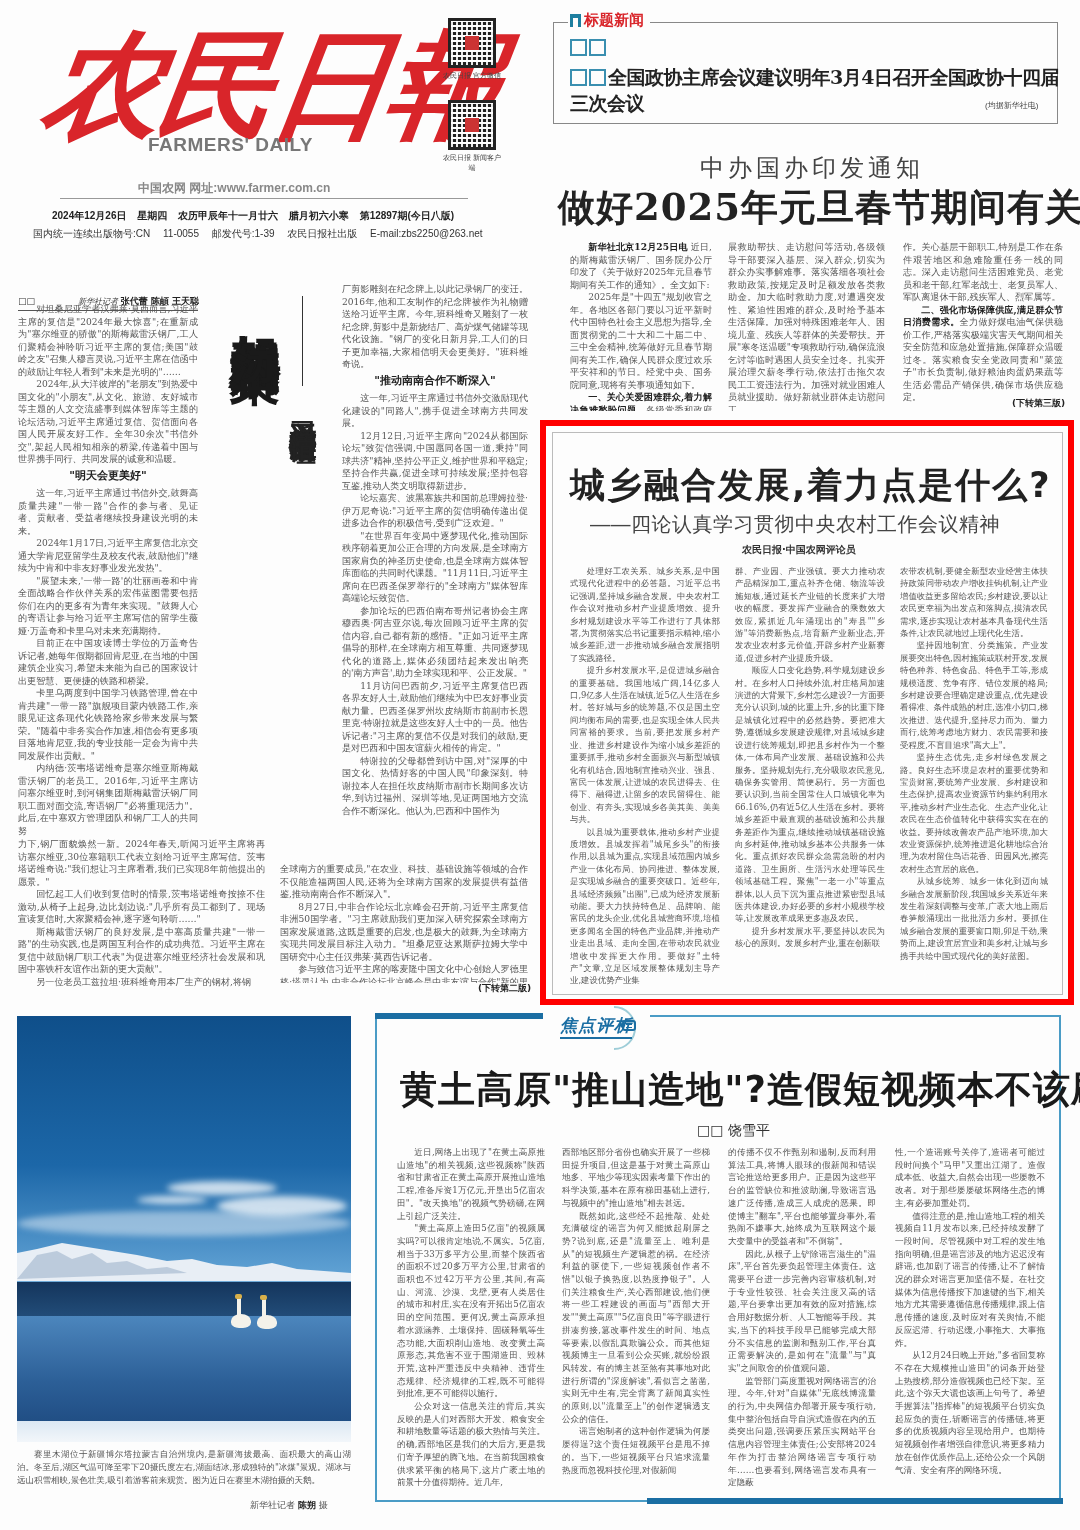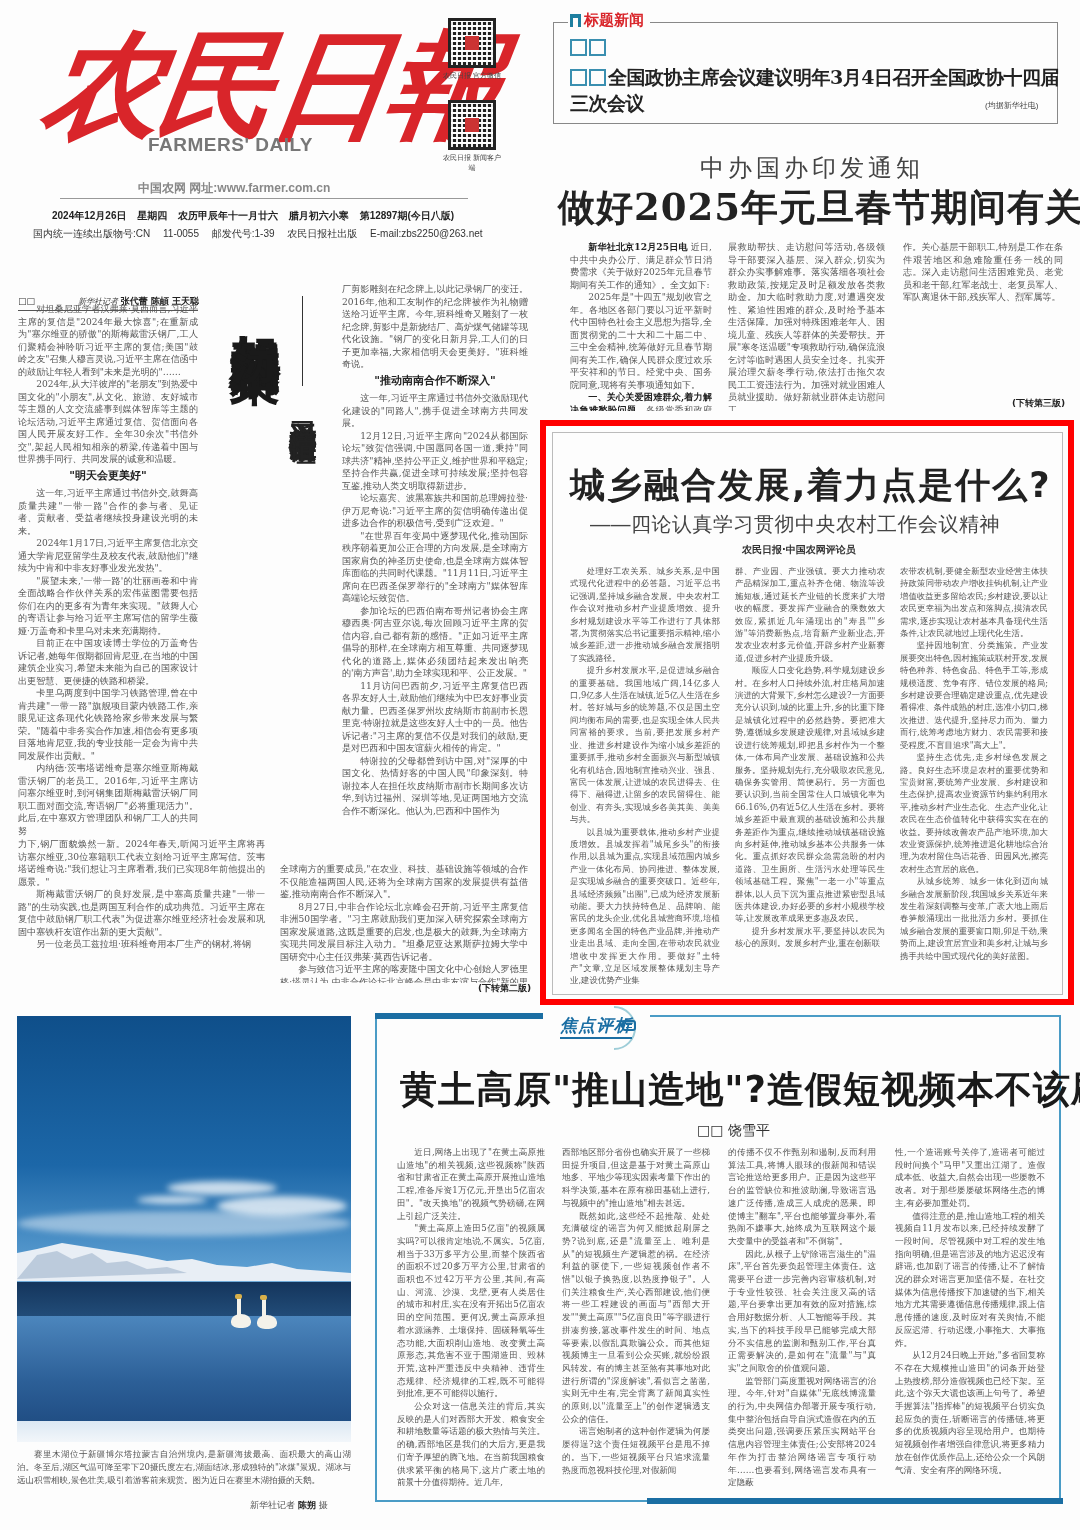--- a/index.html
+++ b/index.html
@@ -131,29 +131,30 @@
 <div class="abs hn-line" style="top:65px;">
   <span class="hn-box-glyph"></span><span class="hn-box-glyph"></span><span>全国政协主席会议建议明年3月4日召开全国政协十四届</span>
 </div>
 <div class="abs hn-line" style="top:91px;left:570px;">三次会议</div>
 <div class="abs hn-source">(均据新华社电)</div>
 
 <div class="abs hl2-sub">中办国办印发通知</div>
 <div class="abs hl2-main">做好2025年元旦春节期间有关工作</div>
 
 <div class="abs col" style="left:570px;top:241px;width:142px;height:170px;">
-  <p><b class="strong">新华社北京12月25日电</b><span> 近日,中共中央办公厅、满足群众节日消费需求《关于做好2025年元旦春节期间有关工作的通知》。全文如下:</span></p>
+  <p><b class="strong">新华社北京12月25日电</b><span> 近日,的斯梅戴雷沃钢厂、国务院办公厅印发了《关于做好2025年元旦春节期间有关工作的通知》。全文如下:</span></p>
   <p>2025年是"十四五"规划收官之年。各地区各部门要以习近平新时代中国特色社会主义思想为指导,全面贯彻党的二十大和二十届二中、三中全会精神,统筹做好元旦春节期间有关工作,确保人民群众度过欢乐平安祥和的节日。经党中央、国务院同意,现将有关事项通知如下。</p>
   <p><b class="strong">一、关心关爱困难群众,着力解决急难愁盼问题。</b><span>各级党委和政府要广泛开</span></p>
 </div>
 <div class="abs col" style="left:728px;top:241px;width:157px;height:170px;">
   <p style="text-indent:0">展救助帮扶、走访慰问等活动,各级领导干部要深入基层、深入群众,切实为群众办实事解难事。落实落细各项社会救助政策,按规定及时足额发放各类救助金。加大临时救助力度,对遭遇突发性、紧迫性困难的群众,及时给予基本生活保障。加强对特殊困难老年人、困境儿童、残疾人等群体的关爱帮扶。开展"寒冬送温暖"专项救助行动,确保流浪乞讨等临时遇困人员安全过冬。扎实开展治理欠薪冬季行动,依法打击拖欠农民工工资违法行为。加强对就业困难人员就业援助。做好新就业群体走访慰问工</p>
 </div>
 <div class="abs col" style="left:903px;top:241px;width:160px;height:170px;">
   <p style="text-indent:0">作。关心基层干部职工,特别是工作在条件艰苦地区和急难险重任务一线的同志。深入走访慰问生活困难党员、老党员和老干部,红军老战士、老复员军人、军队离退休干部,残疾军人、烈军属等。</p>
+  <p><b class="strong">二、强化市场保障供应,满足群众节日消费需求。</b><span>全力做好煤电油气保供稳价工作,严格落实极端灾害天气期间相关安全防范和应急处置措施,保障群众温暖过冬。落实粮食安全党政同责和"菜篮子"市长负责制,做好粮油肉蛋奶果蔬等生活必需品产销保供,确保市场供应稳定。</span></p>
 </div>
 <div class="abs" style="left:1012px;top:397px;font-family:'DejaVu Sans',sans-serif;font-size:9px;font-weight:bold;color:#222;">(下转第三版)</div>
 
 <div class="abs byline-left">
   <span>□□</span>
   <span style="margin-left:40px;font-style:italic;font-size:8px;">新华社记者</span>
   <b>张代蕾 陈頔 王天聪</b>
 </div>
 <div class="abs vert-title">架起相知相亲的桥梁</div>
 <div class="abs vert-dash"></div>
@@ -165,20 +166,21 @@
   <div class="sh">"明天会更美好"</div>
   <p>这一年,习近平主席通过书信外交,鼓舞高质量共建"一带一路"合作的参与者、见证者、贡献者、受益者继续投身建设光明的未来。</p>
   <p>2024年1月17日,习近平主席复信北京交通大学肯尼亚留学生及校友代表,鼓励他们"继续为中肯和中非友好事业发光发热"。</p>
   <p>"展望未来,'一带一路'的壮丽画卷和中肯全面战略合作伙伴关系的宏伟蓝图需要包括你们在内的更多有为青年来实现。"鼓舞人心的寄语让参与给习近平主席写信的留学生薇娅·万盖奇和卡里乌对未来充满期待。</p>
   <p>目前正在中国攻读博士学位的万盖奇告诉记者,她每年假期都回肯尼亚,在当地的中国建筑企业实习,希望未来能为自己的国家设计出更智慧、更便捷的铁路和桥梁。</p>
   <p>卡里乌两度到中国学习铁路管理,曾在中肯共建"一带一路"旗舰项目蒙内铁路工作,亲眼见证这条现代化铁路给家乡带来发展与繁荣。"随着中非务实合作加速,相信会有更多项目落地肯尼亚,我的专业技能一定会为肯中共同发展作出贡献。"</p>
   <p>内纳德·茨韦塔诺维奇是塞尔维亚斯梅戴雷沃钢厂的老员工。2016年,习近平主席访问塞尔维亚时,到河钢集团斯梅戴雷沃钢厂同职工面对面交流,寄语钢厂"必将重现活力"。此后,在中塞双方管理团队和钢厂工人的共同努</p>
 </div>
 <div class="abs col" style="left:18px;top:838px;width:247px;height:160px;">
   <p style="text-indent:0">力下,钢厂面貌焕然一新。2024年春天,听闻习近平主席将再访塞尔维亚,30位塞籍职工代表立刻给习近平主席写信。茨韦塔诺维奇说:"我们想让习主席看看,我们已实现8年前他提出的愿景。"</p>
+  <p>回忆起工人们收到复信时的情景,茨韦塔诺维奇按捺不住激动,从椅子上起身,边比划边说:"几乎所有员工都到了。现场宣读复信时,大家聚精会神,逐字逐句聆听……"</p>
   <p>斯梅戴雷沃钢厂的良好发展,是中塞高质量共建"一带一路"的生动实践,也是两国互利合作的成功典范。习近平主席在复信中鼓励钢厂职工代表"为促进塞尔维亚经济社会发展和巩固中塞铁杆友谊作出新的更大贡献"。</p>
   <p>另一位老员工兹拉坦·班科维奇用本厂生产的钢材,将钢</p>
 </div>
 <div class="abs col" style="left:342px;top:283px;width:186px;height:580px;">
   <p style="text-indent:0">厂剪影雕刻在纪念牌上,以此记录钢厂的变迁。2016年,他和工友制作的纪念牌被作为礼物赠送给习近平主席。今年,班科维奇又雕刻了一枚纪念牌,剪影中是新烧结厂、高炉煤气储罐等现代化设施。"钢厂的变化日新月异,工人们的日子更加幸福,大家相信明天会更美好。"班科维奇说。</p>
   <div class="sh">"推动南南合作不断深入"</div>
   <p>这一年,习近平主席通过书信外交激励现代化建设的"同路人",携手促进全球南方共同发展。</p>
   <p>12月12日,习近平主席向"2024从都国际论坛"致贺信强调,中国愿同各国一道,秉持"同球共济"精神,坚持公平正义,维护世界和平稳定;坚持合作共赢,促进全球可持续发展;坚持包容互鉴,推动人类文明取得新进步。</p>
   <p>论坛嘉宾、波黑塞族共和国前总理姆拉登·伊万尼奇说:"习近平主席的贺信明确传递出促进多边合作的积极信号,受到广泛欢迎。"</p>
   <p>"在世界百年变局中逐梦现代化,推动国际秩序朝着更加公正合理的方向发展,是全球南方国家肩负的神圣历史使命,也是全球南方媒体智库面临的共同时代课题。"11月11日,习近平主席向在巴西圣保罗举行的"全球南方"媒体智库高端论坛致贺信。</p>

